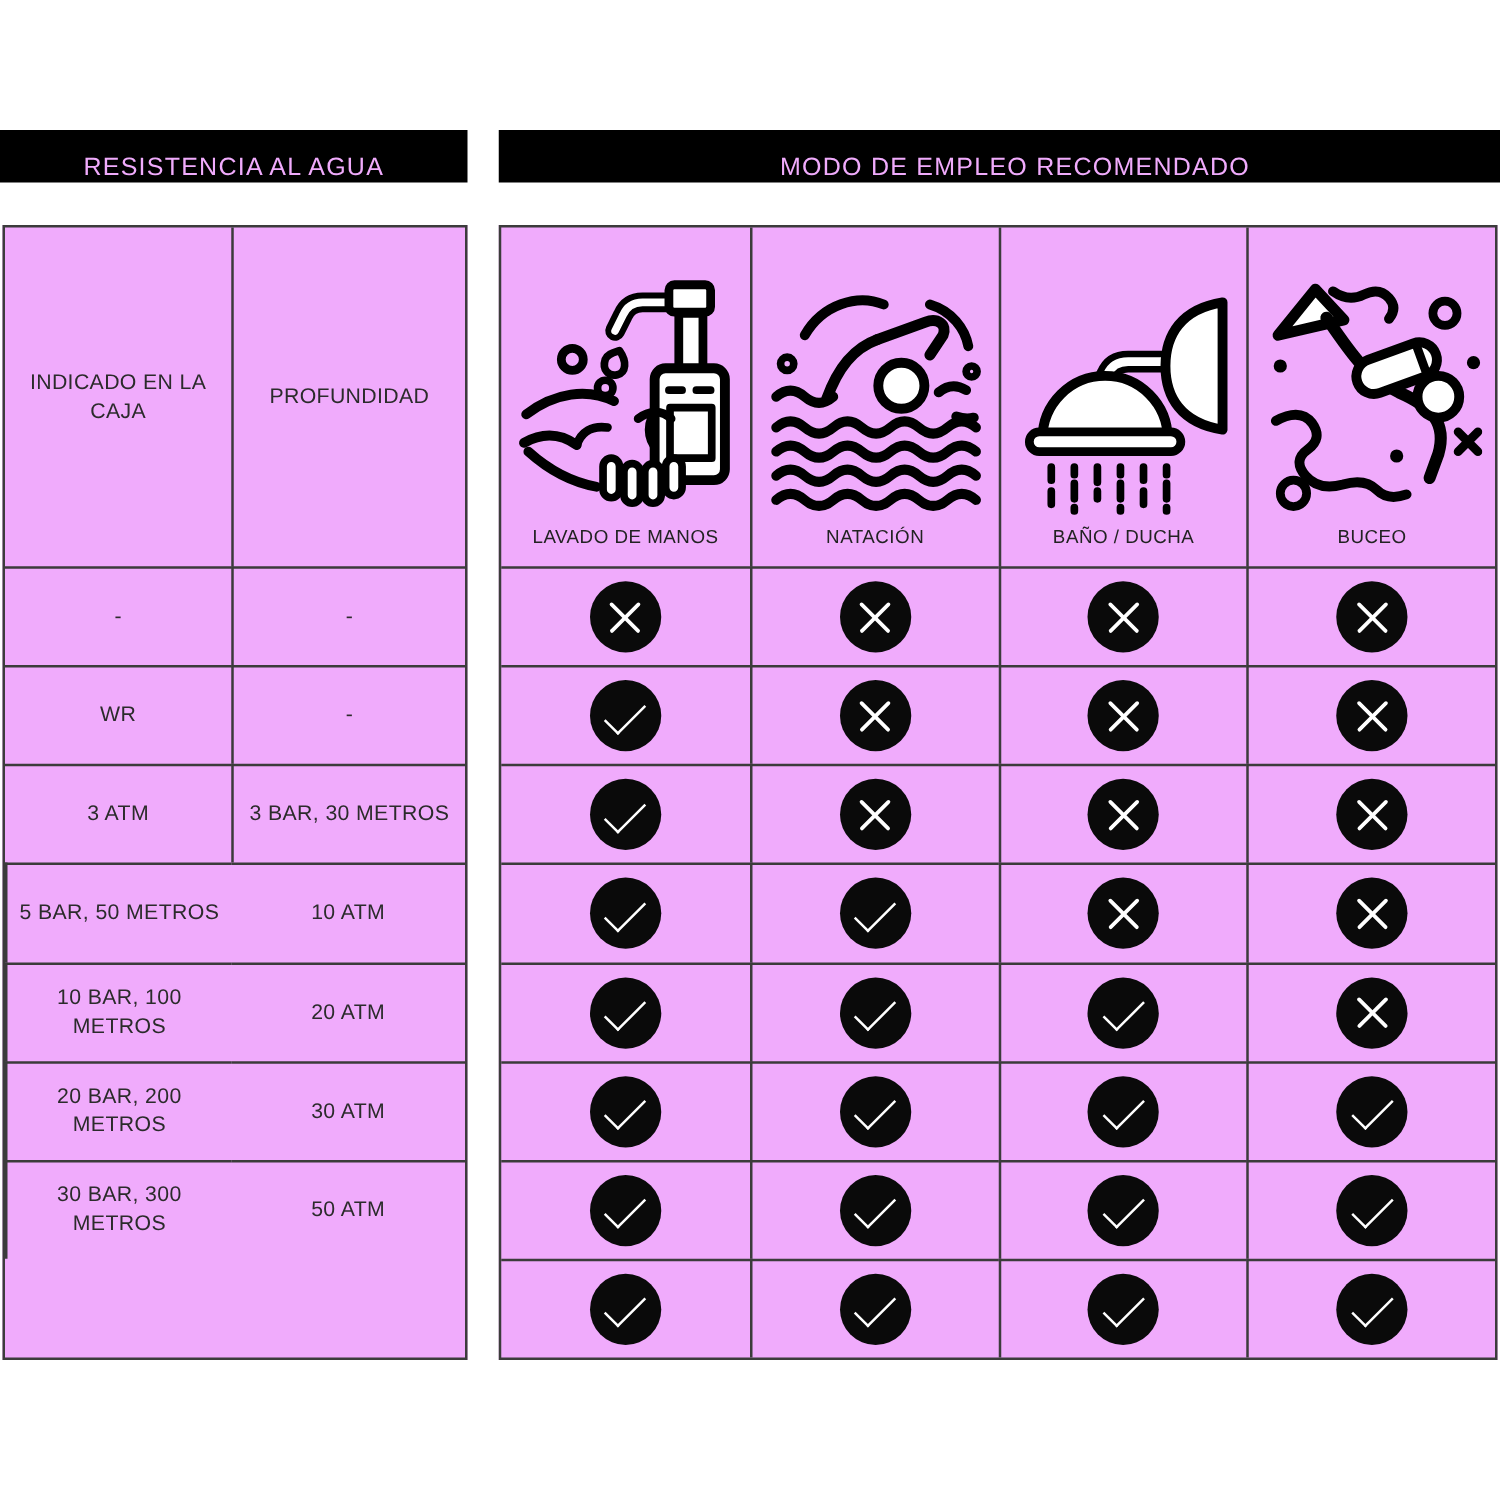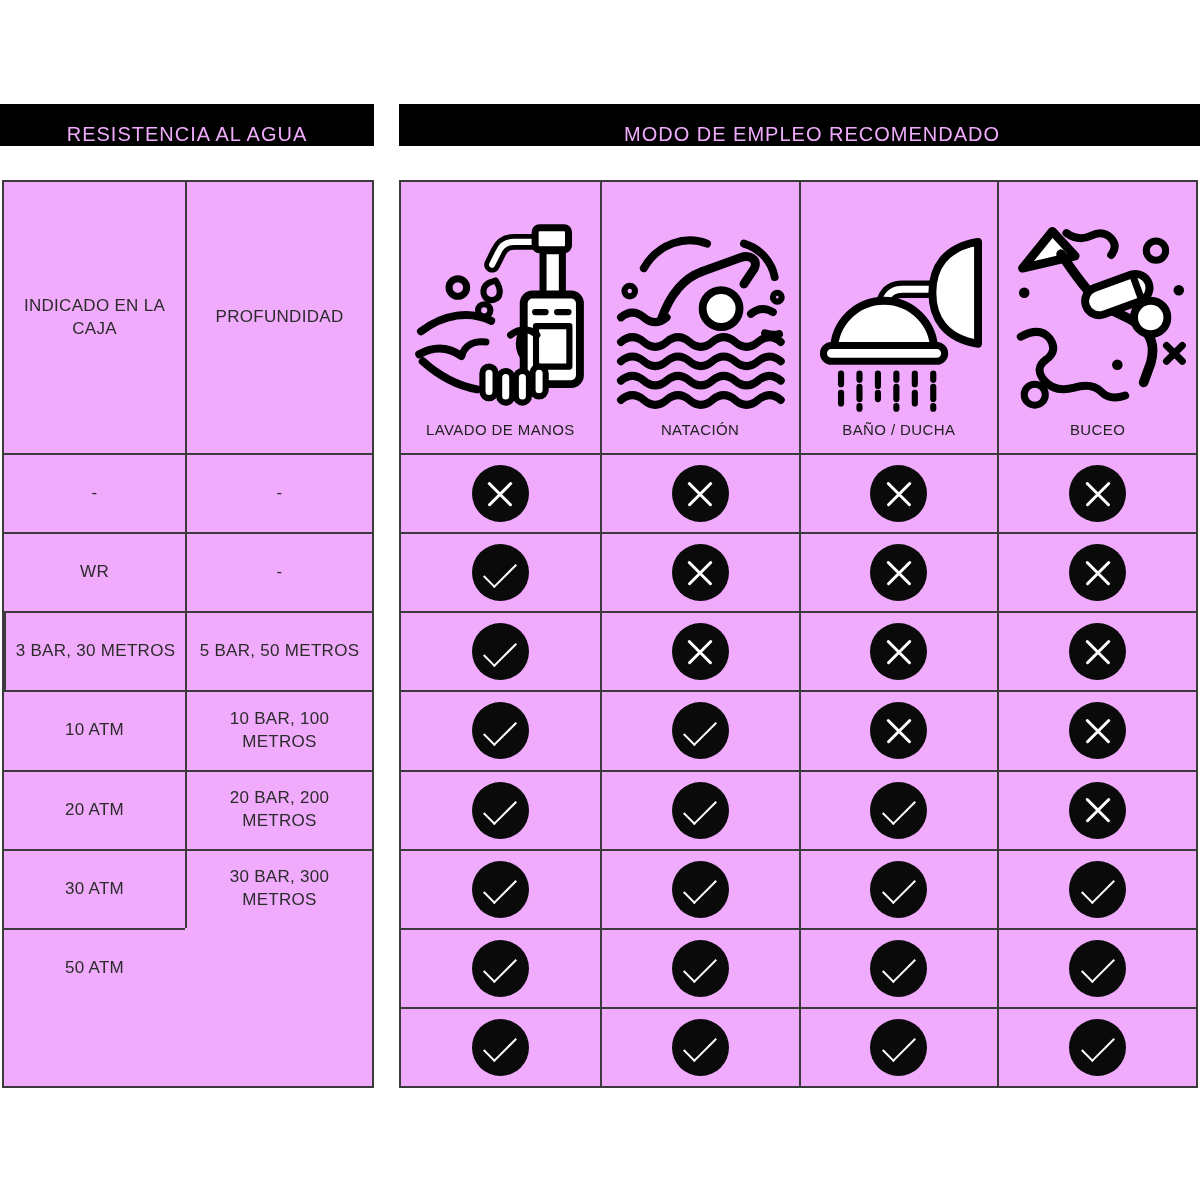--- a/index.html
+++ b/index.html
@@ -75,20 +75,21 @@
 </div>
 
 <div class="tbl tbl-left">
   <div class="cell hdr no-l no-t">INDICADO EN LA CAJA</div>
   <div class="cell hdr no-t">PROFUNDIDAD</div>
 
   <div class="cell no-l">-</div>
   <div class="cell">-</div>
   <div class="cell no-l">WR</div>
   <div class="cell">-</div>
+  <div class="cell no-l">3 ATM</div>
   <div class="cell">3 BAR, 30 METROS</div>
   <div class="cell">5 BAR, 50 METROS</div>
   <div class="cell no-l">10 ATM</div>
   <div class="cell">10 BAR, 100 METROS</div>
   <div class="cell no-l">20 ATM</div>
   <div class="cell">20 BAR, 200 METROS</div>
   <div class="cell no-l">30 ATM</div>
   <div class="cell">30 BAR, 300 METROS</div>
   <div class="cell no-l">50 ATM</div>
 </div>

